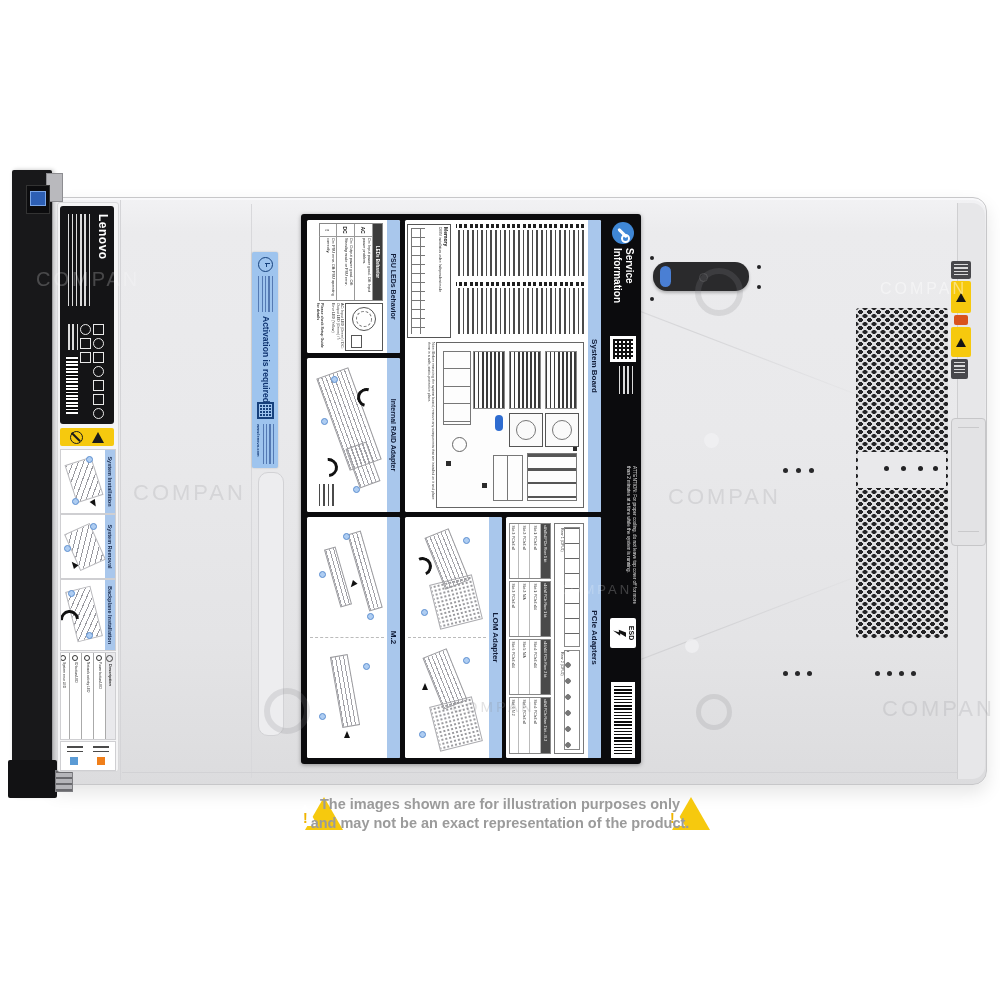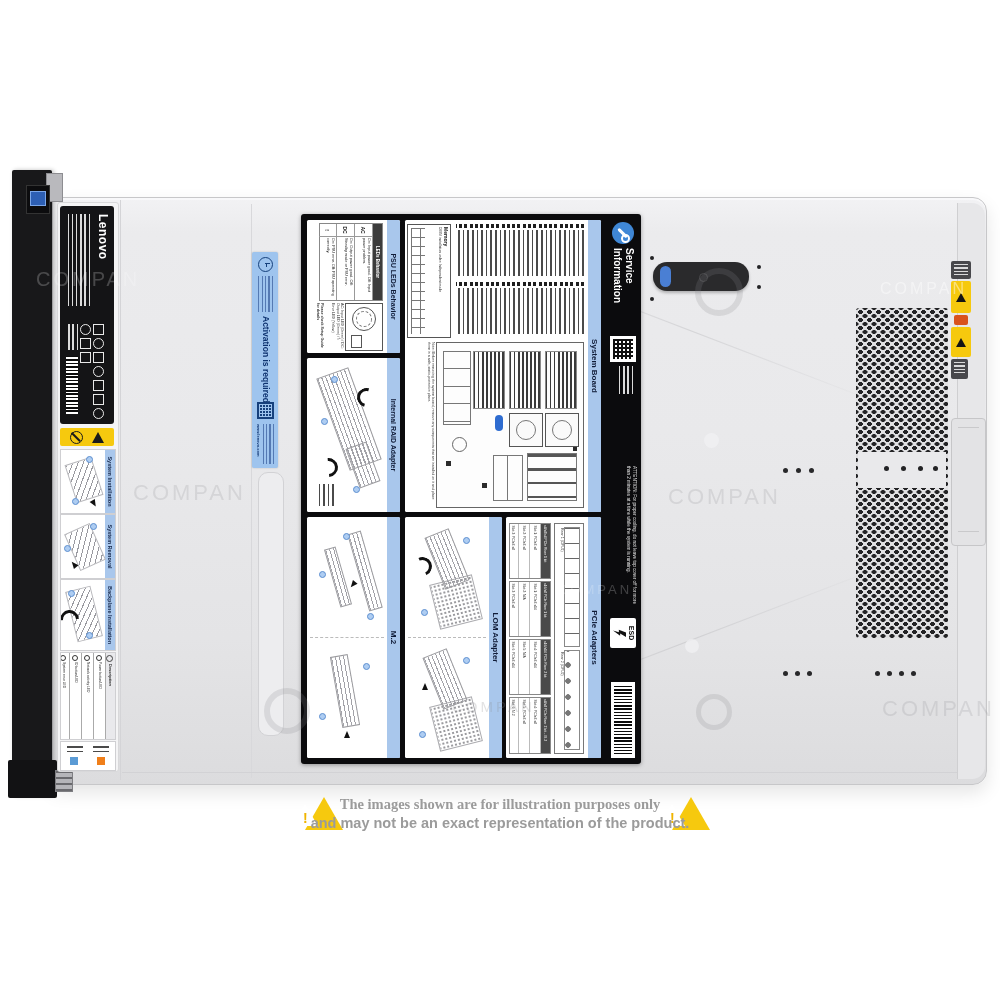--- a/index.html
+++ b/index.html
@@ -485,15 +485,15 @@
 
 <div class="abs" style="left:305px;top:797px;">
   <div class="warn-tri"></div>
   <div class="warn-bang">!</div>
 </div>
 <div class="abs" style="left:672px;top:797px;">
   <div class="warn-tri"></div>
   <div class="warn-bang">!</div>
 </div>
 <div class="abs disc-text">
-  <span style="display:block;font-family:Liberation Serif, serif;">The images shown are for illustration purposes only</span>
+  <span style="display:block;">The images shown are for illustration purposes only</span>
   <span style="display:block;">and may not be an exact representation of the product.</span>
 </div>
 
 </body></html>

